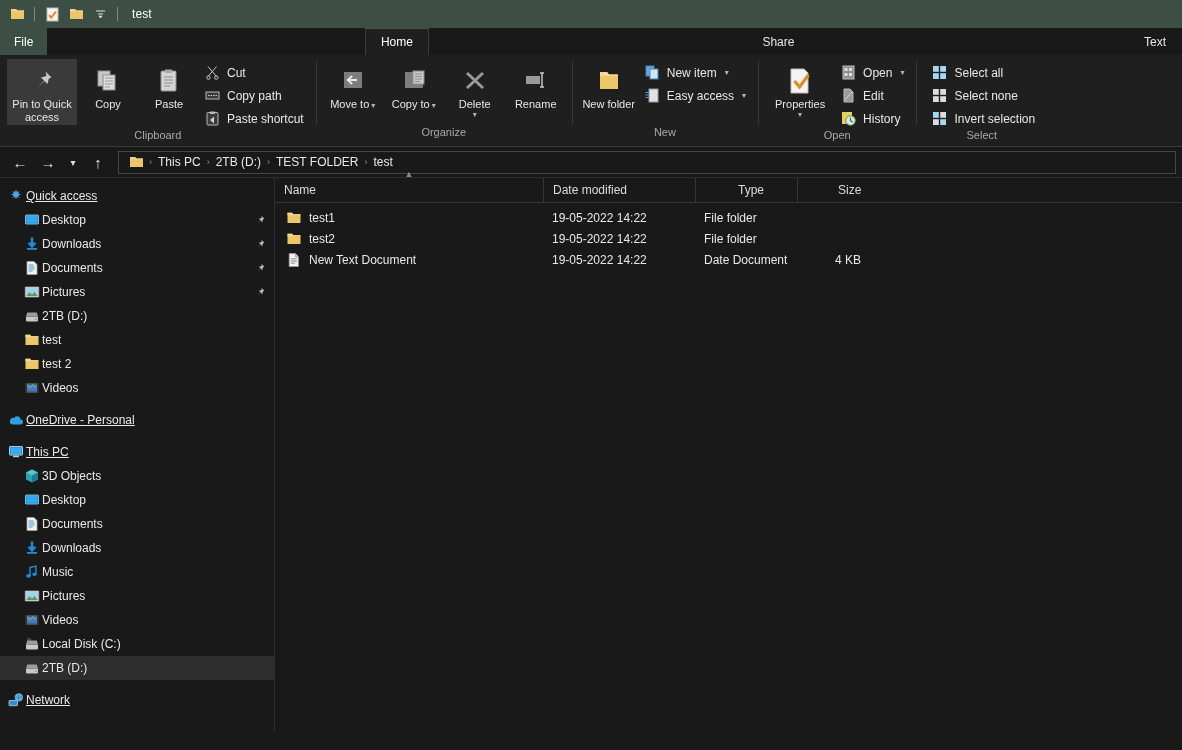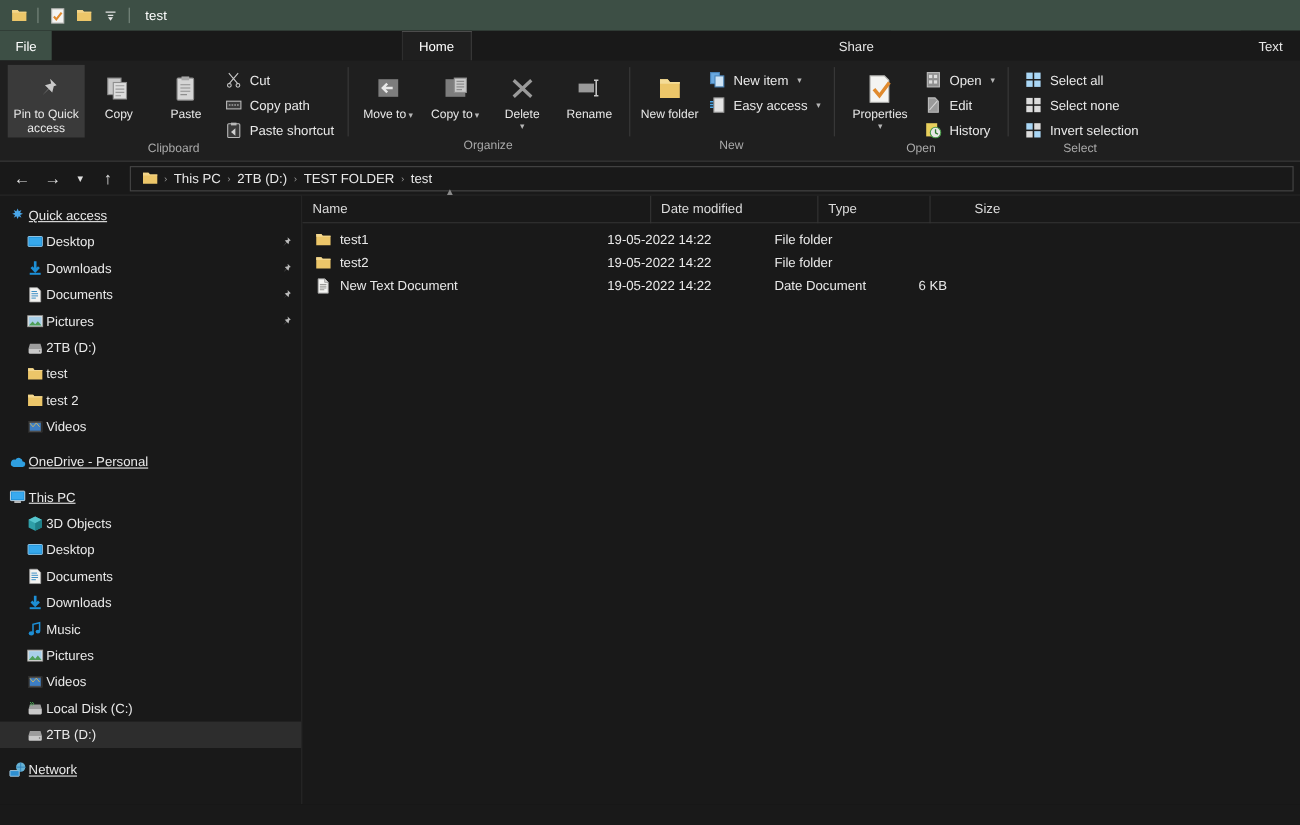--- a/index.html
+++ b/index.html
@@ -759,24 +759,24 @@
         <span class="pin"></span>
       </div>
     </div>
 
   <div class="content">
     <div class="colheader" id="colheader">
         <div class="col" style="width: 268px;">
           <span>Name</span>
           <span class="sort-mark">▲</span>
         </div>
-        <div class="col" style="width: 152px; margin-left: 48px;">
+        <div class="col" style="width: 152px;">
           <span>Date modified</span>
         </div>
-        <div class="col" style="width: 102px;">
+        <div class="col" style="width: 102px; justify-content: center;">
           <span>Type</span>
         </div>
         <div class="col" style="width: 82px; padding-left: 40px;">
           <span>Size</span>
         </div>
       </div>
     <div class="rows" id="filerows">
         <div class="row">
           <div class="cell name" style="width: 268px;">
             <span style="display: flex; align-items: center;">
@@ -811,17 +811,17 @@
               <svg width="16" height="16" viewBox="0 0 16 16">
                 <path d="M3.2 1.5h6l3.2 3.2v9.8H3.2z" fill="#f4f4f2" stroke="#9a9a98" stroke-width="0.8"></path>
                 <path d="M9.2 1.5v3.2h3.2" fill="#d8d8d6" stroke="#9a9a98" stroke-width="0.8"></path>
                 <path d="M4.8 6.6h6M4.8 8.2h6M4.8 9.8h6M4.8 11.4h4" stroke="#8b8b89" stroke-width="0.8"></path>
               </svg>
             </span>
             <span>New Text Document</span>
           </div>
           <div class="cell " style="width: 152px;">19-05-2022 14:22</div>
           <div class="cell " style="width: 102px;">Date Document</div>
-          <div class="cell right" style="width: 82px;">6 KB</div>
+          <div class="cell right" style="width: 82px;">4 KB</div>
         </div>
       </div>
   </div>
 </div>
 
 </body></html>

